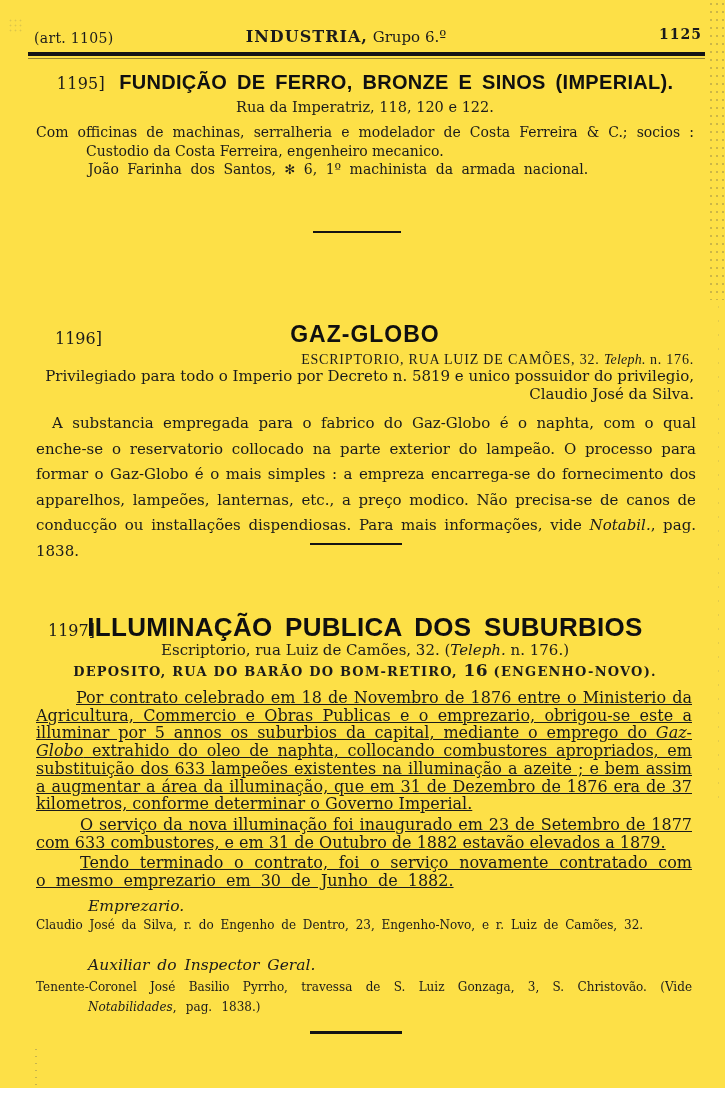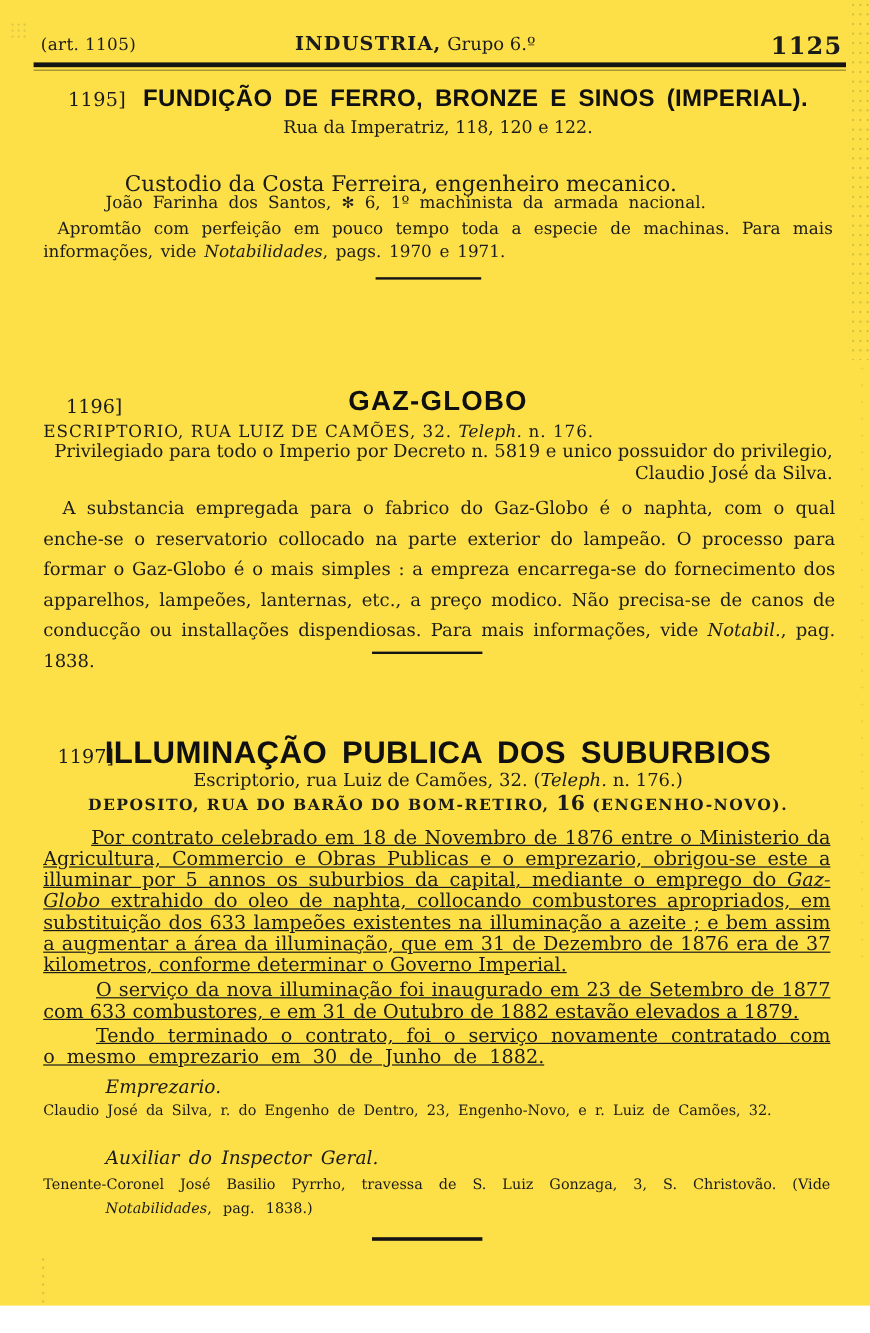--- a/index.html
+++ b/index.html
@@ -10,50 +10,50 @@
     color:#1b1b1b;
     font-family:"DejaVu Serif", serif;
     overflow:hidden;
   }
   .abs{position:absolute;}
 
   
   .hdr-art{top:30px;left:34px;font-size:14px;letter-spacing:.3px;}
   .hdr-center{top:27px;left:36px;width:620px;text-align:center;font-size:15px;}
   .hdr-center b{font-size:16px;letter-spacing:1px;}
-  .hdr-page{top:26px;left:636px;width:66px;text-align:right;font-weight:bold;font-size:20px;letter-spacing:1px;}
+  .hdr-page{top:26px;left:636px;width:66px;text-align:right;font-weight:bold;font-size:14px;letter-spacing:1px;}
   .hdr-rule{top:52px;left:28px;width:677px;height:4px;background:#141414;}
   .hdr-rule2{top:58px;left:28px;width:677px;height:1px;background:rgba(20,20,20,.45);}
 
   
   .sec-title{
     font-family:"Liberation Sans", sans-serif;
     font-weight:bold;color:#101010;
     text-align:center;white-space:nowrap;
   }
   .sec-id{font-size:16px;color:#1b1b1b;font-family:"DejaVu Serif", serif;font-weight:normal;}
 
   .t1195{top:71px;left:36px;width:658px;font-size:20px;word-spacing:4px;letter-spacing:.3px;}
   .t1195 .sec-id{margin-right:14px;}
   .sub1195{top:99px;left:36px;width:658px;text-align:center;font-size:14.5px;}
 
   .intro1195{top:124px;left:36px;width:658px;font-size:14px;text-align:justify;text-align-last:justify;}
-  .partner1{top:143px;left:104px;font-size:18px;text-align:right;}
+  .partner1{top:143px;left:86px;font-size:14px;text-align:right;}
   .partner2{top:161px;left:88px;font-size:14px;word-spacing:4px;}
   .badge{font-family:"DejaVu Sans", sans-serif;font-size:13px;}
   .para1195{top:182px;left:36px;width:658px;font-size:14px;line-height:18.5px;text-align:justify;text-indent:12px;word-spacing:2px;}
 
   .sep{height:2px;background:#141414;}
   .sep1{top:231px;left:313px;width:88px;}
   .sep2{top:543px;left:310px;width:92px;height:2px;}
   .sep3{top:1031px;left:310px;width:92px;height:3px;}
 
   .id1196{top:329px;left:55px;}
   .t1196{top:321px;left:36px;width:658px;font-size:23px;letter-spacing:1px;}
-  .office1196{top:352px;left:36px;width:658px;text-align:left;font-size:13px;letter-spacing:.8px;}
+  .office1196{top:352px;left:36px;width:658px;text-align:right;font-size:13px;letter-spacing:.8px;font-family:Liberation Serif, serif;}
   .office1196 .num{font-size:14px;}
   .office1196 i{font-size:14px;letter-spacing:.2px;}
   .priv1196{top:368px;left:36px;width:658px;text-align:right;font-size:15px;line-height:17.5px;}
   .para1196{top:411px;left:36px;width:660px;font-size:15px;line-height:25.6px;text-align:justify;text-indent:16px;word-spacing:1.5px;}
 
   .id1197{top:621px;left:48px;}
   .t1197{top:612px;left:36px;width:658px;font-size:26px;word-spacing:5px;letter-spacing:.3px;}
   .office1197{top:641px;left:36px;width:658px;text-align:center;font-size:15px;}
   .deposit1197{top:660px;left:36px;width:658px;text-align:center;font-weight:bold;font-size:13px;letter-spacing:1.2px;}
   .deposit1197 .num{font-size:17px;letter-spacing:.3px;}
@@ -92,23 +92,23 @@
 <div class="page">
 
   <span class="abs hdr-art">(art. 1105)</span>
   <span class="abs hdr-center"><b>INDUSTRIA,</b><span> Grupo 6.º</span></span>
   <span class="abs hdr-page">1125</span>
   <div class="abs hdr-rule"></div>
   <div class="abs hdr-rule2"></div>
 
   <div class="abs sec-title t1195"><span class="sec-id">1195]</span><span>FUNDIÇÃO DE FERRO, BRONZE E SINOS (IMPERIAL).</span></div>
   <div class="abs sub1195">Rua da Imperatriz, 118, 120 e 122.</div>
+  <div class="abs intro1195">Com officinas de machinas, serralheria e modelador de Costa Ferreira &amp; C.; socios :</div>
   <div class="abs partner1">Custodio da Costa Ferreira, engenheiro mecanico.</div>
   <div class="abs partner2"><span>João Farinha dos Santos, </span><span class="badge">✻</span><span> 6, 1º machinista da armada nacional.</span></div>
-  <div class="abs para1195"><span>Apromtão com perfeição em pouco tempo toda a especie de machinas. Para mais informações, vide </span><i>Notabilidades</i><span>, pags. 1970 e 1971.</span></div>
   <div class="abs sep sep1"></div>
 
   <span class="abs sec-id id1196">1196]</span>
   <div class="abs sec-title t1196">GAZ-GLOBO</div>
   <div class="abs office1196"><span class="num">ESCRIPTORIO, RUA LUIZ DE CAMÕES, 32. </span><i>Teleph.</i><span class="num"> n. 176.</span></div>
   <div class="abs priv1196">
     <div>Privilegiado para todo o Imperio por Decreto n. 5819 e unico possuidor do privilegio,</div>
     <div>Claudio José da Silva.</div>
   </div>
   <div class="abs para1196"><span>A substancia empregada para o fabrico do Gaz-Globo é o naphta, com o qual enche-se o reservatorio collocado na parte exterior do lampeão. O processo para formar o Gaz-Globo é o mais simples : a empreza encarrega-se do fornecimento dos apparelhos, lampeões, lanternas, etc., a preço modico. Não precisa-se de canos de conducção ou installações dispendiosas. Para mais informações, vide </span><i>Notabil.</i><span>, pag. 1838.</span></div>

